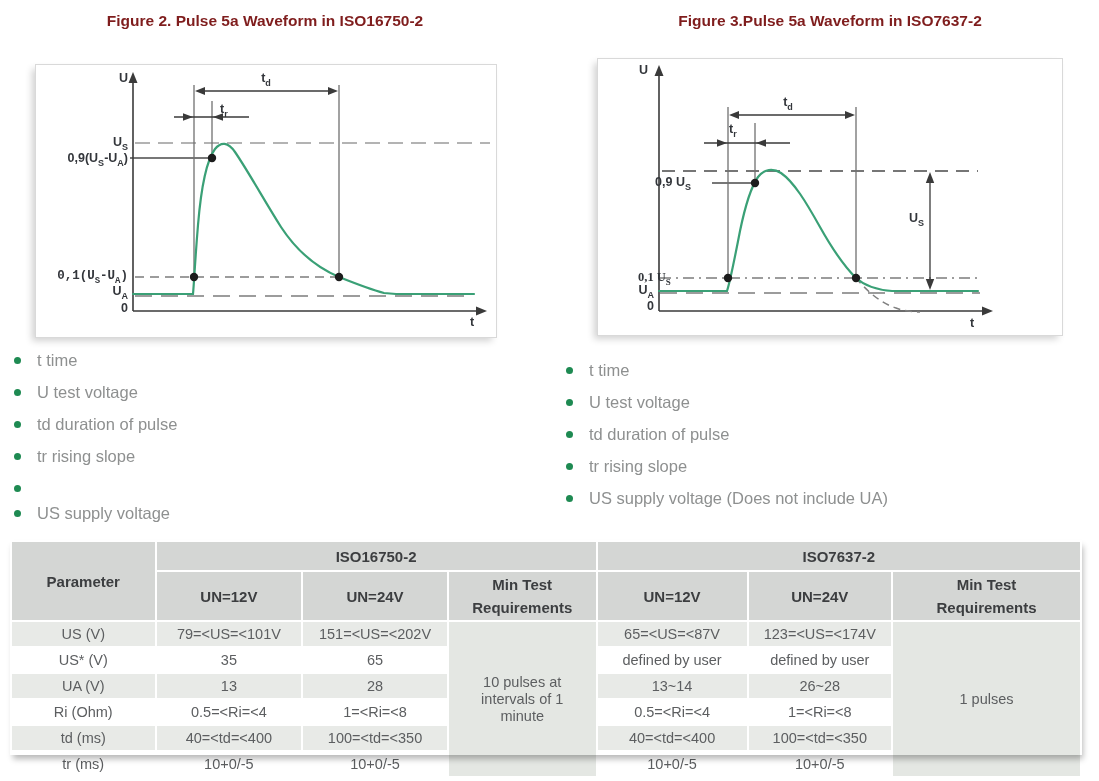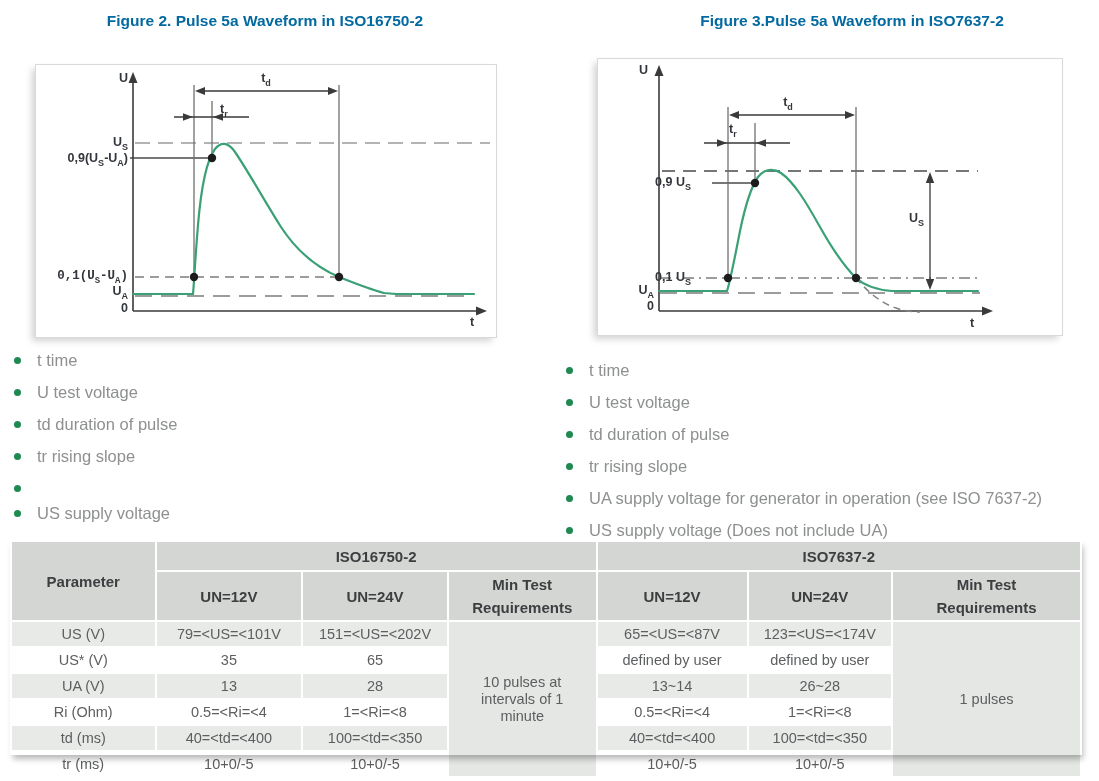--- a/index.html
+++ b/index.html
@@ -1,18 +1,18 @@
 <!DOCTYPE html>
 <html><head>
 <meta charset="utf-8">
 <style>
   html,body{margin:0;padding:0;background:#ffffff;}
   .page{position:relative;width:1099px;height:781px;background:#ffffff;overflow:hidden;
         font-family:"Liberation Sans","DejaVu Sans",sans-serif;}
-  .fig-title{position:absolute;font-size:15.5px;font-weight:700;color:#0369a1;text-align:center;}
+  .fig-title{position:absolute;font-size:15.5px;font-weight:700;color:#7f1d1d;text-align:center;}
   .figbox{position:absolute;background:#ffffff;border:1px solid #d9d9d9;
           box-shadow:-4px 4px 7px -1px rgba(0,0,0,0.18);}
   .flb{position:absolute;font-size:12.5px;font-weight:700;color:#33363b;line-height:14px;white-space:nowrap;}
   .flb sub{font-size:9px;line-height:0;}
   .blist{position:absolute;list-style:none;margin:0;padding:0;}
   .blist li{display:flex;align-items:flex-start;margin-bottom:11px;font-size:16.5px;color:#8e9090;line-height:21px;}
   .bdot{flex:0 0 auto;width:7px;height:7px;border-radius:50%;background:#1e8a52;margin:7px 16px 0 0;}
   .ptable{position:absolute;left:10px;top:540px;width:1072px;border-collapse:separate;border-spacing:2.5px;
           table-layout:fixed;}
   .ptable td{text-align:center;vertical-align:middle;overflow:hidden;}
@@ -25,21 +25,21 @@
   .mg{background:#e4e7e3;font-size:14.5px;color:#5c5e60;}
   .mtw{max-width:122px;margin:0 auto;line-height:23px;}
   .mtw3{max-width:104px;margin:0 auto;line-height:17px;}
 </style>
 </head>
 <body>
 
 <div class="page">
 
   <div class="fig-title" style="left:35px;top:12px;width:460px;">Figure 2. Pulse 5a Waveform in ISO16750-2</div>
-  <div class="fig-title" style="left:619px;top:12px;width:466px;">Figure 3.Pulse 5a Waveform in ISO7637-2</div>
+  <div class="fig-title" style="left:597px;top:12px;width:466px;">Figure 3.Pulse 5a Waveform in ISO7637-2</div>
 
   <div class="figbox" style="left:35px;top:64px;width:460px;height:272px;">
     <svg width="458" height="270" viewBox="0 0 458 270">
       <g>
         <line x1="99" y1="78" x2="454" y2="78" stroke="#9b9b9b" stroke-width="1.5" stroke-dasharray="15,8"></line>
         <line x1="99" y1="231" x2="436" y2="231" stroke="#3a3a3a" stroke-width="1.2" stroke-dasharray="17,9"></line>
         <line x1="99" y1="212" x2="304" y2="212" stroke="#3a3a3a" stroke-width="1.2" stroke-dasharray="9,6"></line>
         <line x1="94" y1="93" x2="176" y2="93" stroke="#4a4a4a" stroke-width="1.4"></line>
       </g>
       <g>
@@ -111,21 +111,21 @@
         <circle cx="130" cy="219" r="4.2" fill="#1c1c1c"></circle>
         <circle cx="157" cy="124" r="4.2" fill="#1c1c1c"></circle>
         <circle cx="258" cy="219" r="4.2" fill="#1c1c1c"></circle>
       </g>
     </svg>
     <div class="flb" style="left:30px;top:4px;width:20px;text-align:right;">U</div>
     <div class="flb" style="left:160px;top:36px;width:60px;text-align:center;"><span>t</span><sub>d</sub></div>
     <div class="flb" style="left:131px;top:63px;"><span>t</span><sub>r</sub></div>
     <div class="flb" style="left:40px;top:116px;width:70px;text-align:center;"><span>0,9 U</span><sub>S</sub></div>
     <div class="flb" style="left:290px;top:152px;width:36px;text-align:right;"><span>U</span><sub>S</sub></div>
-    <div class="flb" style="left:40px;top:211px;width:70px;text-align:center;"><span>0,1 U</span><sub>S</sub></div>
+    <div class="flb" style="left:40px;top:211px;width:70px;text-align:left;font-family:Liberation Serif, serif;"><span>0,1 U</span><sub>S</sub></div>
     <div class="flb" style="left:20px;top:224px;width:36px;text-align:right;"><span>U</span><sub>A</sub></div>
     <div class="flb" style="left:36px;top:240px;width:20px;text-align:right;">0</div>
     <div class="flb" style="left:372px;top:257px;">t</div>
   </div>
 
   <ul class="blist" style="left:14px;top:350px;width:520px;">
     <li>
         <span class="bdot"></span>
         <span>t time</span>
       </li>
@@ -159,24 +159,20 @@
         <span class="bdot"></span>
         <span>U test voltage</span>
       </li>
     <li>
         <span class="bdot"></span>
         <span>td duration of pulse</span>
       </li>
     <li>
         <span class="bdot"></span>
         <span>tr rising slope</span>
-      </li>
-    <li>
-        <span class="bdot"></span>
-        <span>UA supply voltage for generator in operation (see ISO 7637-2)</span>
       </li>
     <li>
         <span class="bdot"></span>
         <span>US supply voltage (Does not include UA)</span>
       </li>
   </ul>
 
   <table class="ptable">
     <colgroup>
       <col style="width:13.5%">

